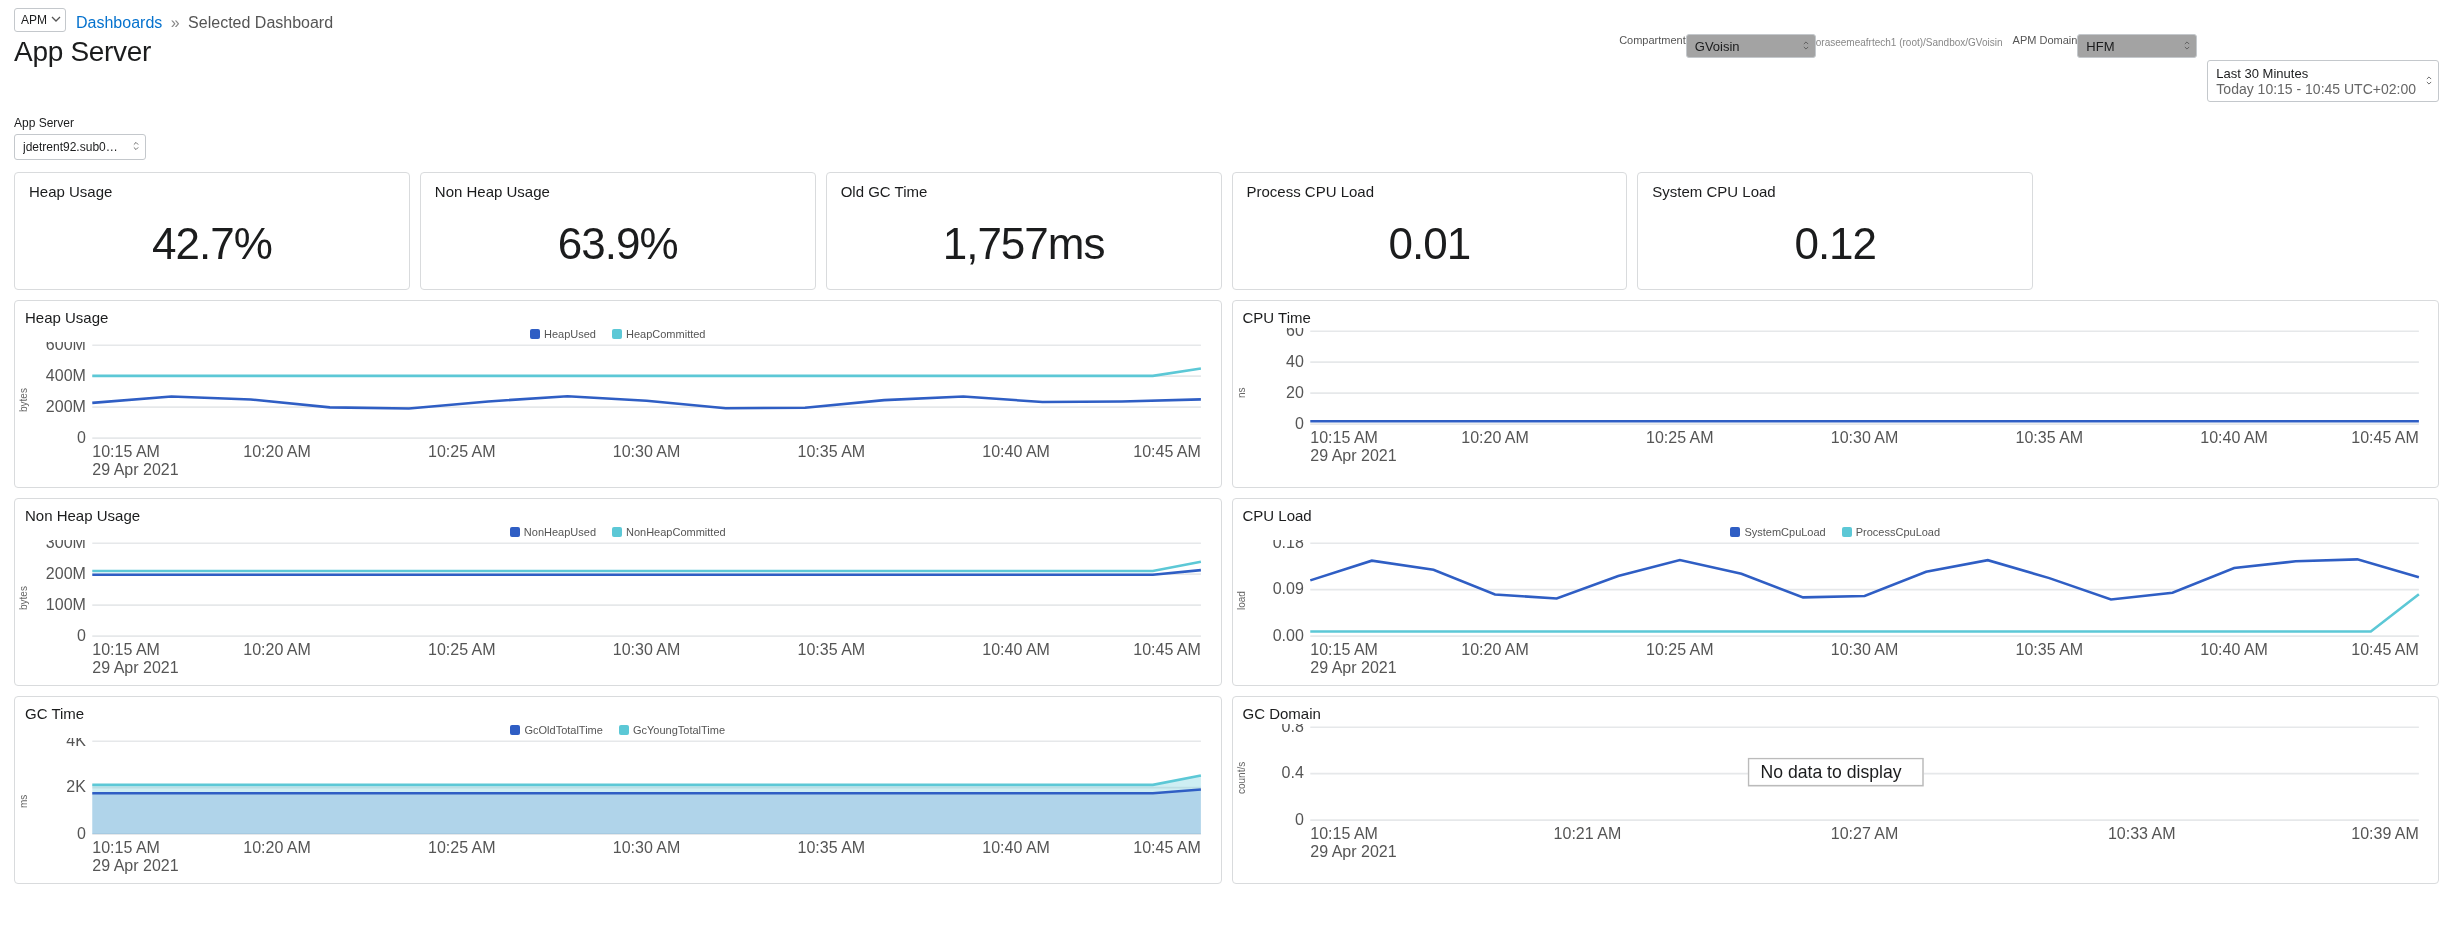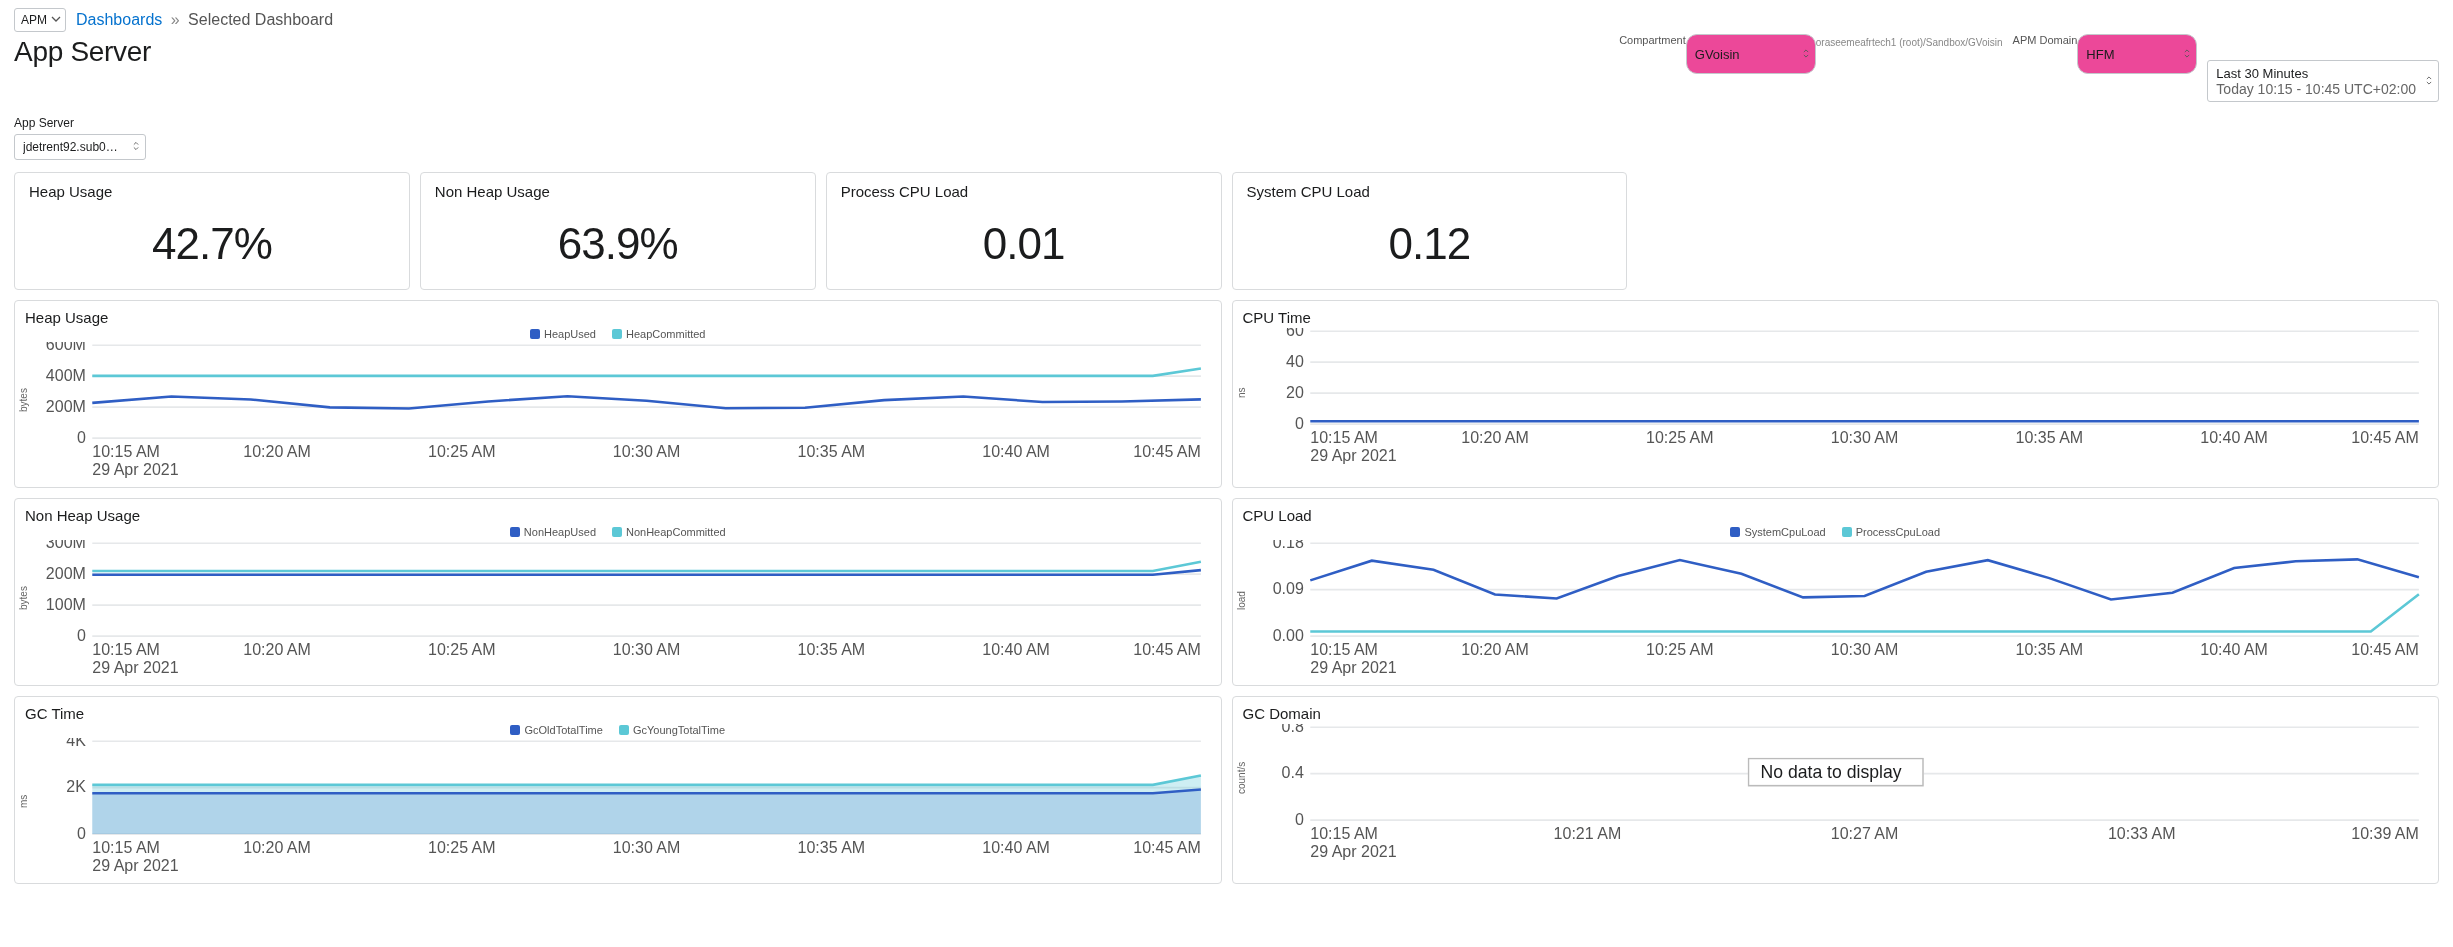--- a/index.html
+++ b/index.html
@@ -4,21 +4,21 @@
 <style>
 * { box-sizing: border-box; margin: 0; padding: 0; }
 body {
   font-family: -apple-system, BlinkMacSystemFont, "Helvetica Neue", Arial, sans-serif;
   font-size: 13px;
   color: #1b1c1d;
   background: #fff;
   padding: 8px 14px 14px 14px;
 }
 a { color: #0572ce; text-decoration: none; }
-.topbar { display:flex; align-items:center; gap:10px; margin-bottom:4px;}
+.topbar { display:flex; align-items:flex-end; gap:10px; margin-bottom:4px;}
 .select-small {
   border: 1px solid #c4c8cc;
   border-radius: 3px;
   height: 24px;
   padding: 2px 18px 2px 6px;
   font-size: 12px;
   background:#fff;
   position:relative;
   display:inline-flex;
   align-items:center;
@@ -27,23 +27,23 @@
 .chev { position:absolute; right:4px; top:50%; transform:translateY(-50%); pointer-events:none;}
 .chev svg { width:10px; height:10px; }
 .breadcrumb { font-size:16px; color:#555;}
 .breadcrumb .sep { margin:0 4px; color:#888;}
 .header-row { display:flex; align-items:flex-start; justify-content:space-between; margin-top:-2px;}
 .page-title { font-size:28px; font-weight:400; letter-spacing:-0.3px; margin-top:2px;}
 .header-controls { display:flex; gap:10px; align-items:flex-start;}
 .hc-block { display:flex; flex-direction:row; }
 .hc-label { font-size:11px; color:#555; margin-bottom:3px;}
 .hc-select {
-  border:1px solid #c4c8cc; border-radius:11px; height:40px;
+  border:1px solid #c4c8cc; border-radius:3px; height:24px;
   padding:4px 22px 4px 8px; font-size:13px; min-width:130px;
-  background:#ec4899; position:relative; display:flex; align-items:center; cursor:pointer;
+  background:#a3a3a3; position:relative; display:flex; align-items:center; cursor:pointer;
 }
 .hc-subtext { font-size:10px; color:#888; margin-top:3px; }
 .time-select { display:flex; flex-direction:column; justify-content:center;
   border:1px solid #c4c8cc; border-radius:3px; padding:3px 22px 3px 8px;
   background:#fff; position:relative; cursor:pointer; height:42px; margin-top:26px; min-width:200px;}
 .time-main { font-size:13px; }
 .time-sub { font-size:14px; color:#666; }
 
 .filter-label { font-size:12px; margin-top:14px; margin-bottom:4px;}
 .filter-select {
@@ -143,20 +143,24 @@
 <div class="kpi-row" id="kpi-row">
     <div class="card">
       <div class="kpi-title">Heap Usage</div>
   <div class="kpi-value">42.7%</div>
     </div>
     <div class="card">
       <div class="kpi-title">Non Heap Usage</div>
   <div class="kpi-value">63.9%</div>
     </div>
     <div class="card">
+      <div class="kpi-title">Old GC Time</div>
+  <div class="kpi-value">1,757ms</div>
+    </div>
+    <div class="card">
       <div class="kpi-title">Process CPU Load</div>
   <div class="kpi-value">0.01</div>
     </div>
     <div class="card">
       <div class="kpi-title">System CPU Load</div>
   <div class="kpi-value">0.12</div>
     </div>
   </div>
 
 

